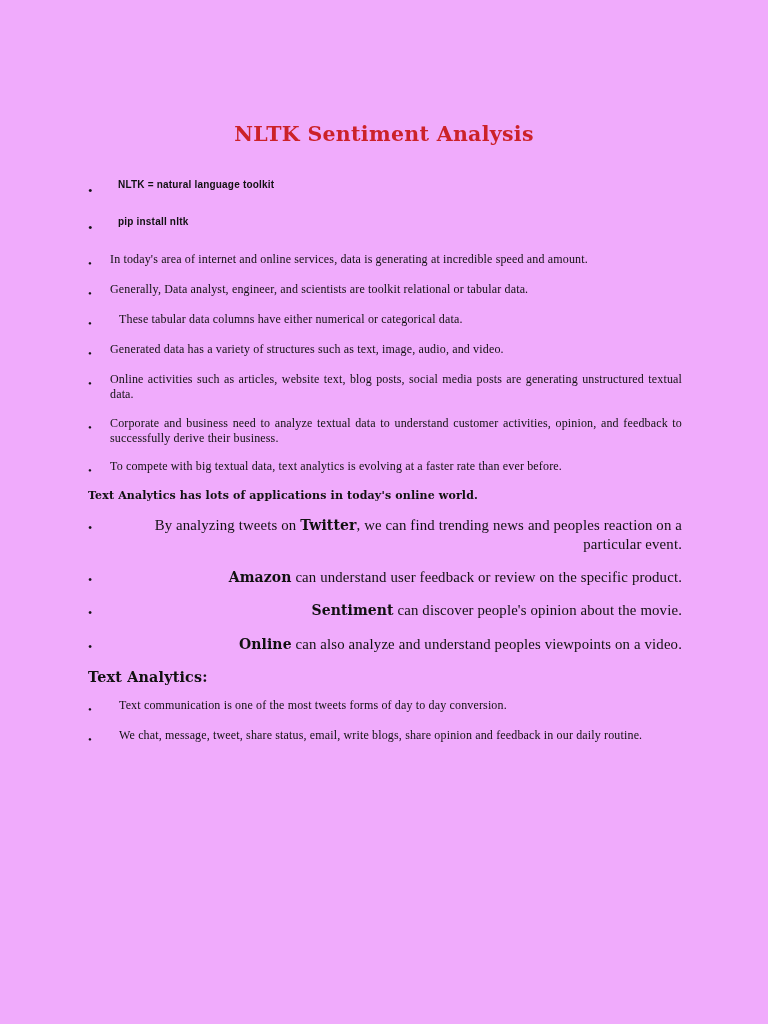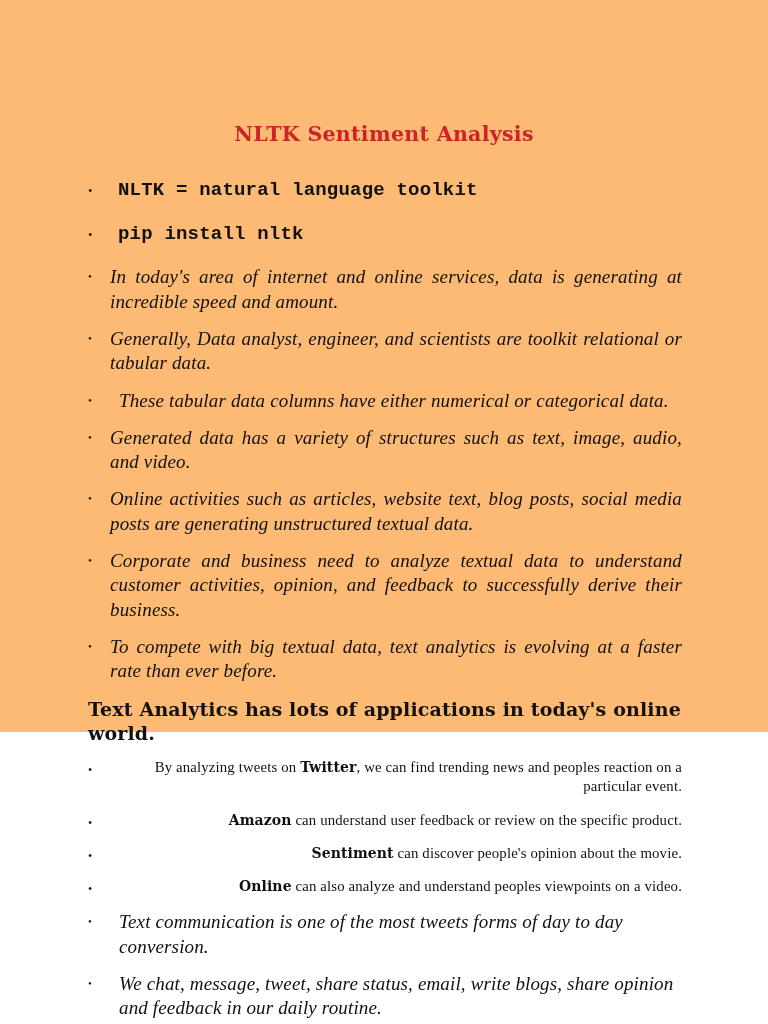--- a/index.html
+++ b/index.html
@@ -13,22 +13,22 @@
     height: 1024px;
     overflow: hidden;
     font-family: "Liberation Serif", "DejaVu Serif", serif;
     color: #111111;
     -webkit-font-smoothing: antialiased;
   }
 
   .page {
     position: relative;
     width: 768px;
-    height: 732px;
-    background: #fdba74;
+    height: 1024px;
+    background: #f0abfc;
     box-sizing: border-box;
   }
 
   
   .doc-title {
     position: absolute;
     top: 122px;
     left: 0;
     width: 768px;
     text-align: center;
@@ -66,44 +66,43 @@
   
   .lvlA {
     margin-bottom: 18px;
   }
   .lvlA .bullet {
     width: 30px;
     font-size: 13px;
     padding-top: 6px;
   }
   .lvlA .b-text {
-    font-family: Liberation Mono, monospace;
-    font-weight: bold;
-    font-size: 19px;
+    font-family: Liberation Sans, sans-serif;
+    font-weight: bold;
+    font-size: 10px;
     line-height: 1.35;
     letter-spacing: 0.2px;
   }
 
   
   .lvlB {
     margin-bottom: 13px;
   }
   .lvlB .bullet {
     width: 22px;
     font-size: 11px;
     padding-top: 6px;
   }
   .lvlB .b-text {
     font-family: "Liberation Serif", "DejaVu Serif", serif;
-    font-size: 19px;
+    font-size: 12px;
     line-height: 1.28;
     text-align: justify;
     text-justify: inter-word;
     letter-spacing: 0.15px;
-    font-style: italic;
   }
   .lvlB.nojust .b-text {
     text-align: left;
     margin-left: 9px;
   }
 
   
   .lvlC {
     margin-bottom: 14px;
   }
@@ -125,21 +124,21 @@
     font-family: "DejaVu Serif", "Liberation Serif", serif;
     font-weight: bold;
     font-size: 14px;
     letter-spacing: 0.1px;
   }
 
   
   .lead-line {
     font-family: "DejaVu Serif", "Liberation Serif", serif;
     font-weight: bold;
-    font-size: 19px;
+    font-size: 11px;
     color: #111;
     letter-spacing: 0.15px;
     margin: 4px 0 12px 0;
     line-height: 1.3;
   }
 
   
   .section-head {
     font-family: "DejaVu Serif", "Liberation Serif", serif;
     font-weight: bold;
@@ -231,20 +230,21 @@
         <span class="bullet">•</span>
         <span class="b-text"><span></span><span class="brand">Sentiment</span><span> can discover people's opinion about the movie.</span></span>
       </div>
       <div class="b-row lvlC">
         <span class="bullet">•</span>
         <span class="b-text"><span></span><span class="brand">Online</span><span> can also analyze and understand peoples viewpoints on a video.</span></span>
       </div>
     </div>
 
 
+    <h3 class="sub-head">Text Analytics:</h3>
 
     <div class="group">
       <div class="b-row lvlB nojust">
         <span class="bullet">•</span>
         <span class="b-text">Text communication is one of the most tweets forms of day to day conversion.</span>
       </div>
       <div class="b-row lvlB nojust">
         <span class="bullet">•</span>
         <span class="b-text">We chat, message, tweet, share status, email, write blogs, share opinion and feedback in our daily routine.</span>
       </div>

